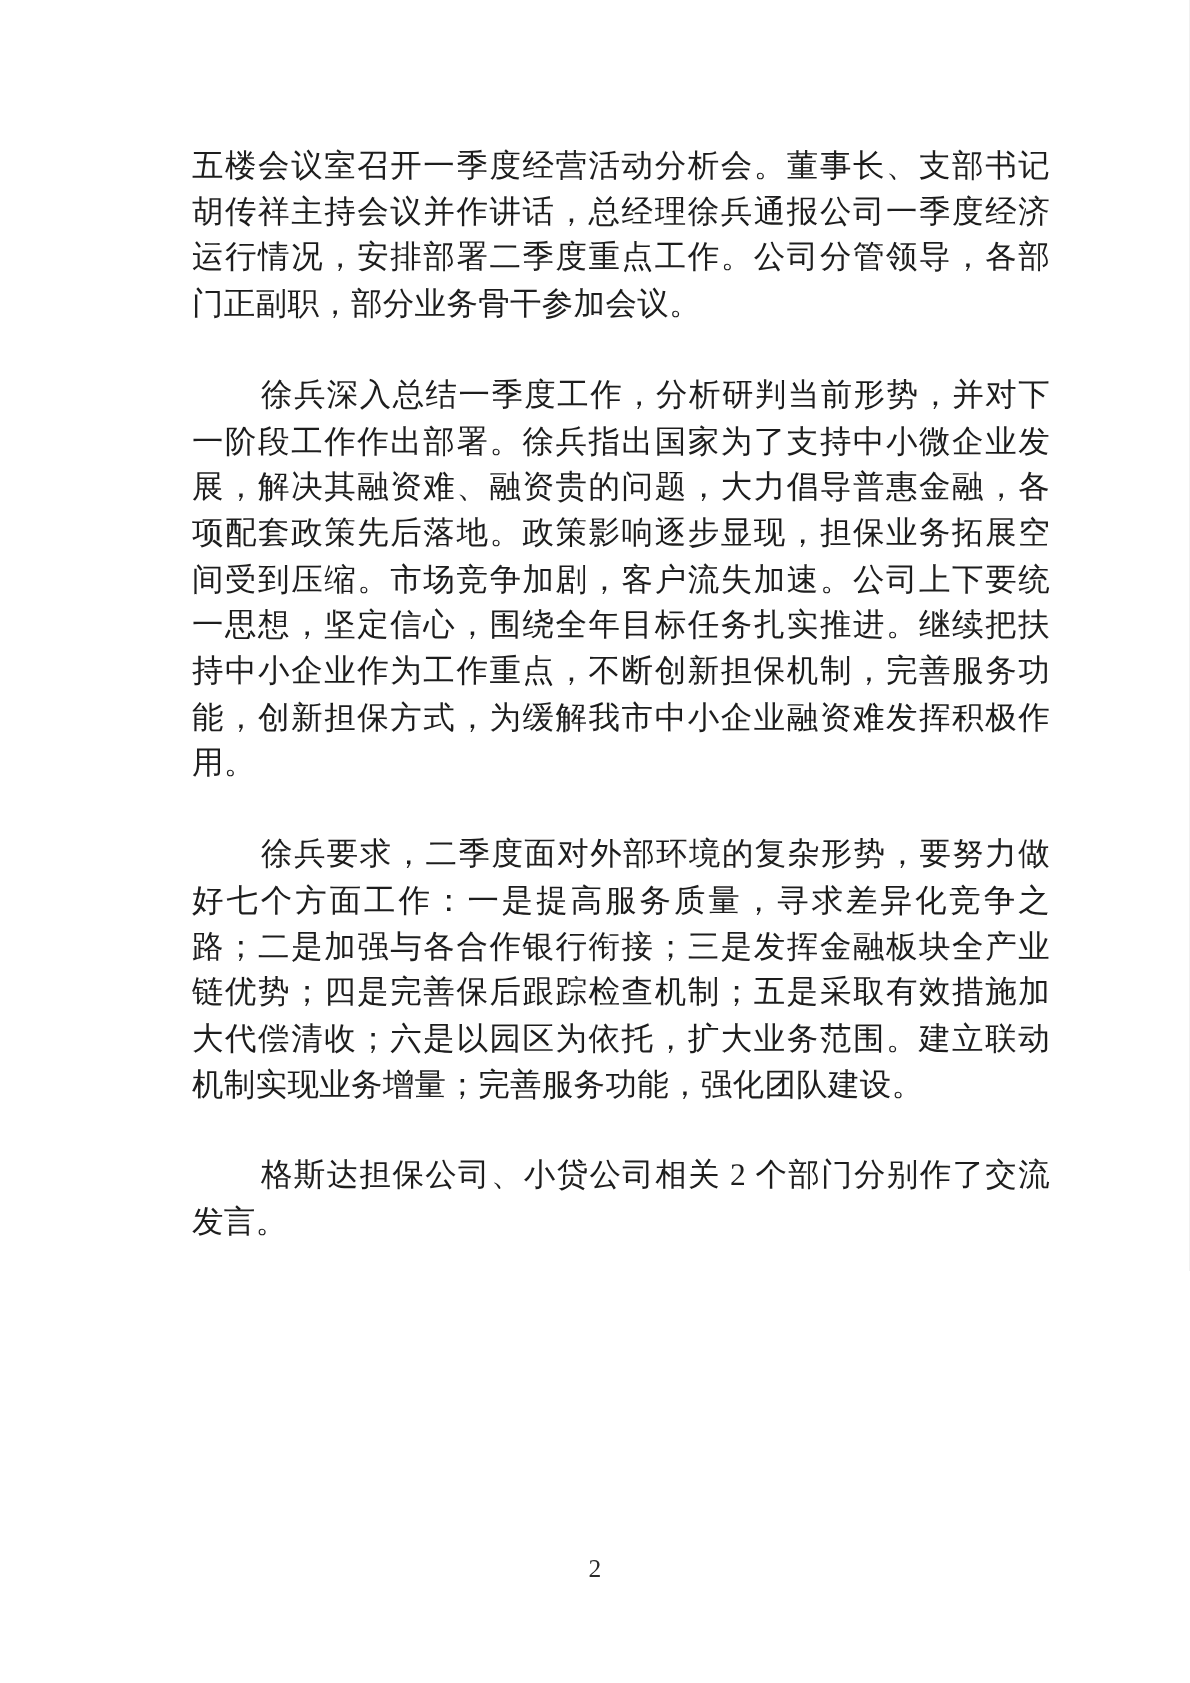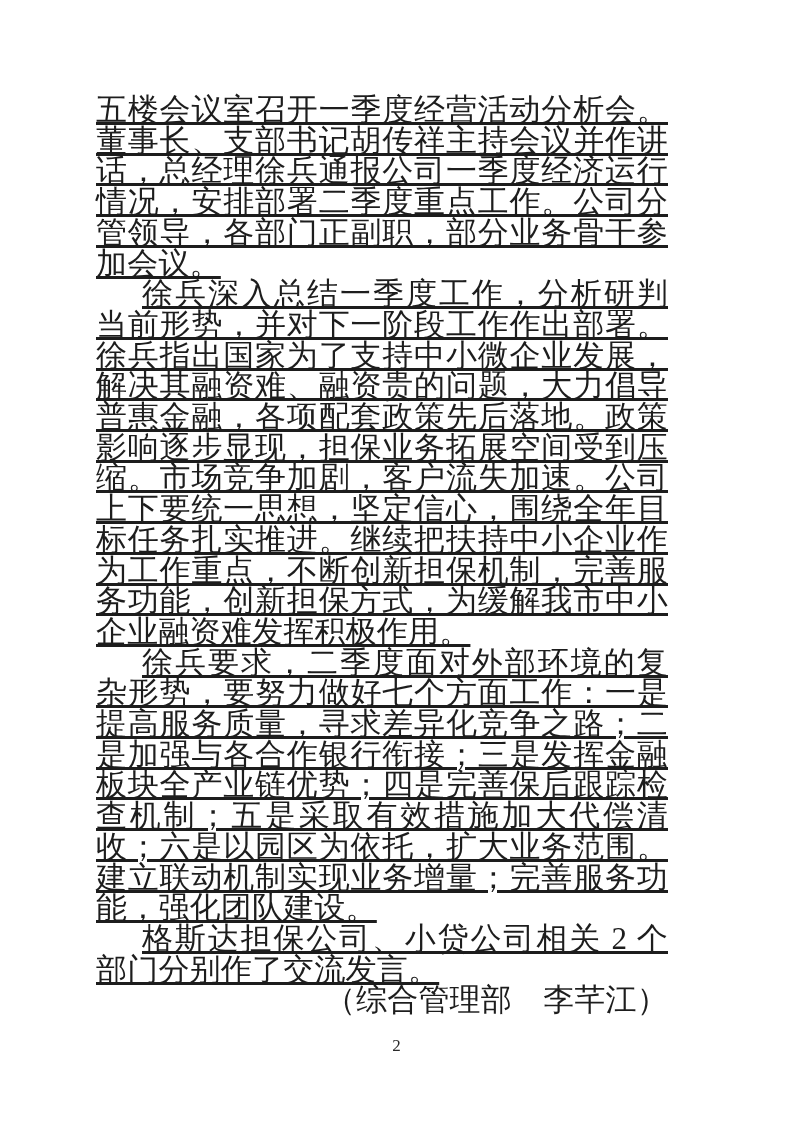--- a/index.html
+++ b/index.html
@@ -12,35 +12,35 @@
     width: 793px;
     height: 1122px;
     margin: 0 auto;
     background: #ffffff;
     font-family: "Liberation Serif", "DejaVu Serif", serif;
     color: #1d1d1d;
     overflow: hidden;
   }
   .text-block {
     position: absolute;
-    left: 96px;
+    left: 128px;
     top: 95px;
     width: 572px;
-    font-size: 31px;
+    font-size: 21px;
     line-height: 30.7px;
     text-align: justify;
     letter-spacing: 0.2px;
-    text-decoration: underline;
   }
   .para {
     margin: 0;
     padding: 0;
   }
   .para.indent {
     text-indent: 46px;
+    margin-top: 30px;
   }
   .signature {
     float: right;
   }
   .page-number {
     position: absolute;
     left: 0;
     top: 1036px;
     width: 100%;
     text-align: center;
@@ -57,20 +57,19 @@
 
     <p class="para">五楼会议室召开一季度经营活动分析会。董事长、支部书记胡传祥主持会议并作讲话，总经理徐兵通报公司一季度经济运行情况，安排部署二季度重点工作。公司分管领导，各部门正副职，部分业务骨干参加会议。</p>
 
     <p class="para indent">徐兵深入总结一季度工作，分析研判当前形势，并对下一阶段工作作出部署。徐兵指出国家为了支持中小微企业发展，解决其融资难、融资贵的问题，大力倡导普惠金融，各项配套政策先后落地。政策影响逐步显现，担保业务拓展空间受到压缩。市场竞争加剧，客户流失加速。公司上下要统一思想，坚定信心，围绕全年目标任务扎实推进。继续把扶持中小企业作为工作重点，不断创新担保机制，完善服务功能，创新担保方式，为缓解我市中小企业融资难发挥积极作用。</p>
 
     <p class="para indent">徐兵要求，二季度面对外部环境的复杂形势，要努力做好七个方面工作：一是提高服务质量，寻求差异化竞争之路；二是加强与各合作银行衔接；三是发挥金融板块全产业链优势；四是完善保后跟踪检查机制；五是采取有效措施加大代偿清收；六是以园区为依托，扩大业务范围。建立联动机制实现业务增量；完善服务功能，强化团队建设。</p>
 
 
     <p class="para indent">
       <span>格斯达担保公司、小贷公司相关 2 个部门分别作了交流发言。</span>
-      <span class="signature">（综合管理部　李芊江）</span>
     </p>
 
   </main>
 
   <footer class="page-number">2</footer>
 
 </div>
 
 </body></html>

